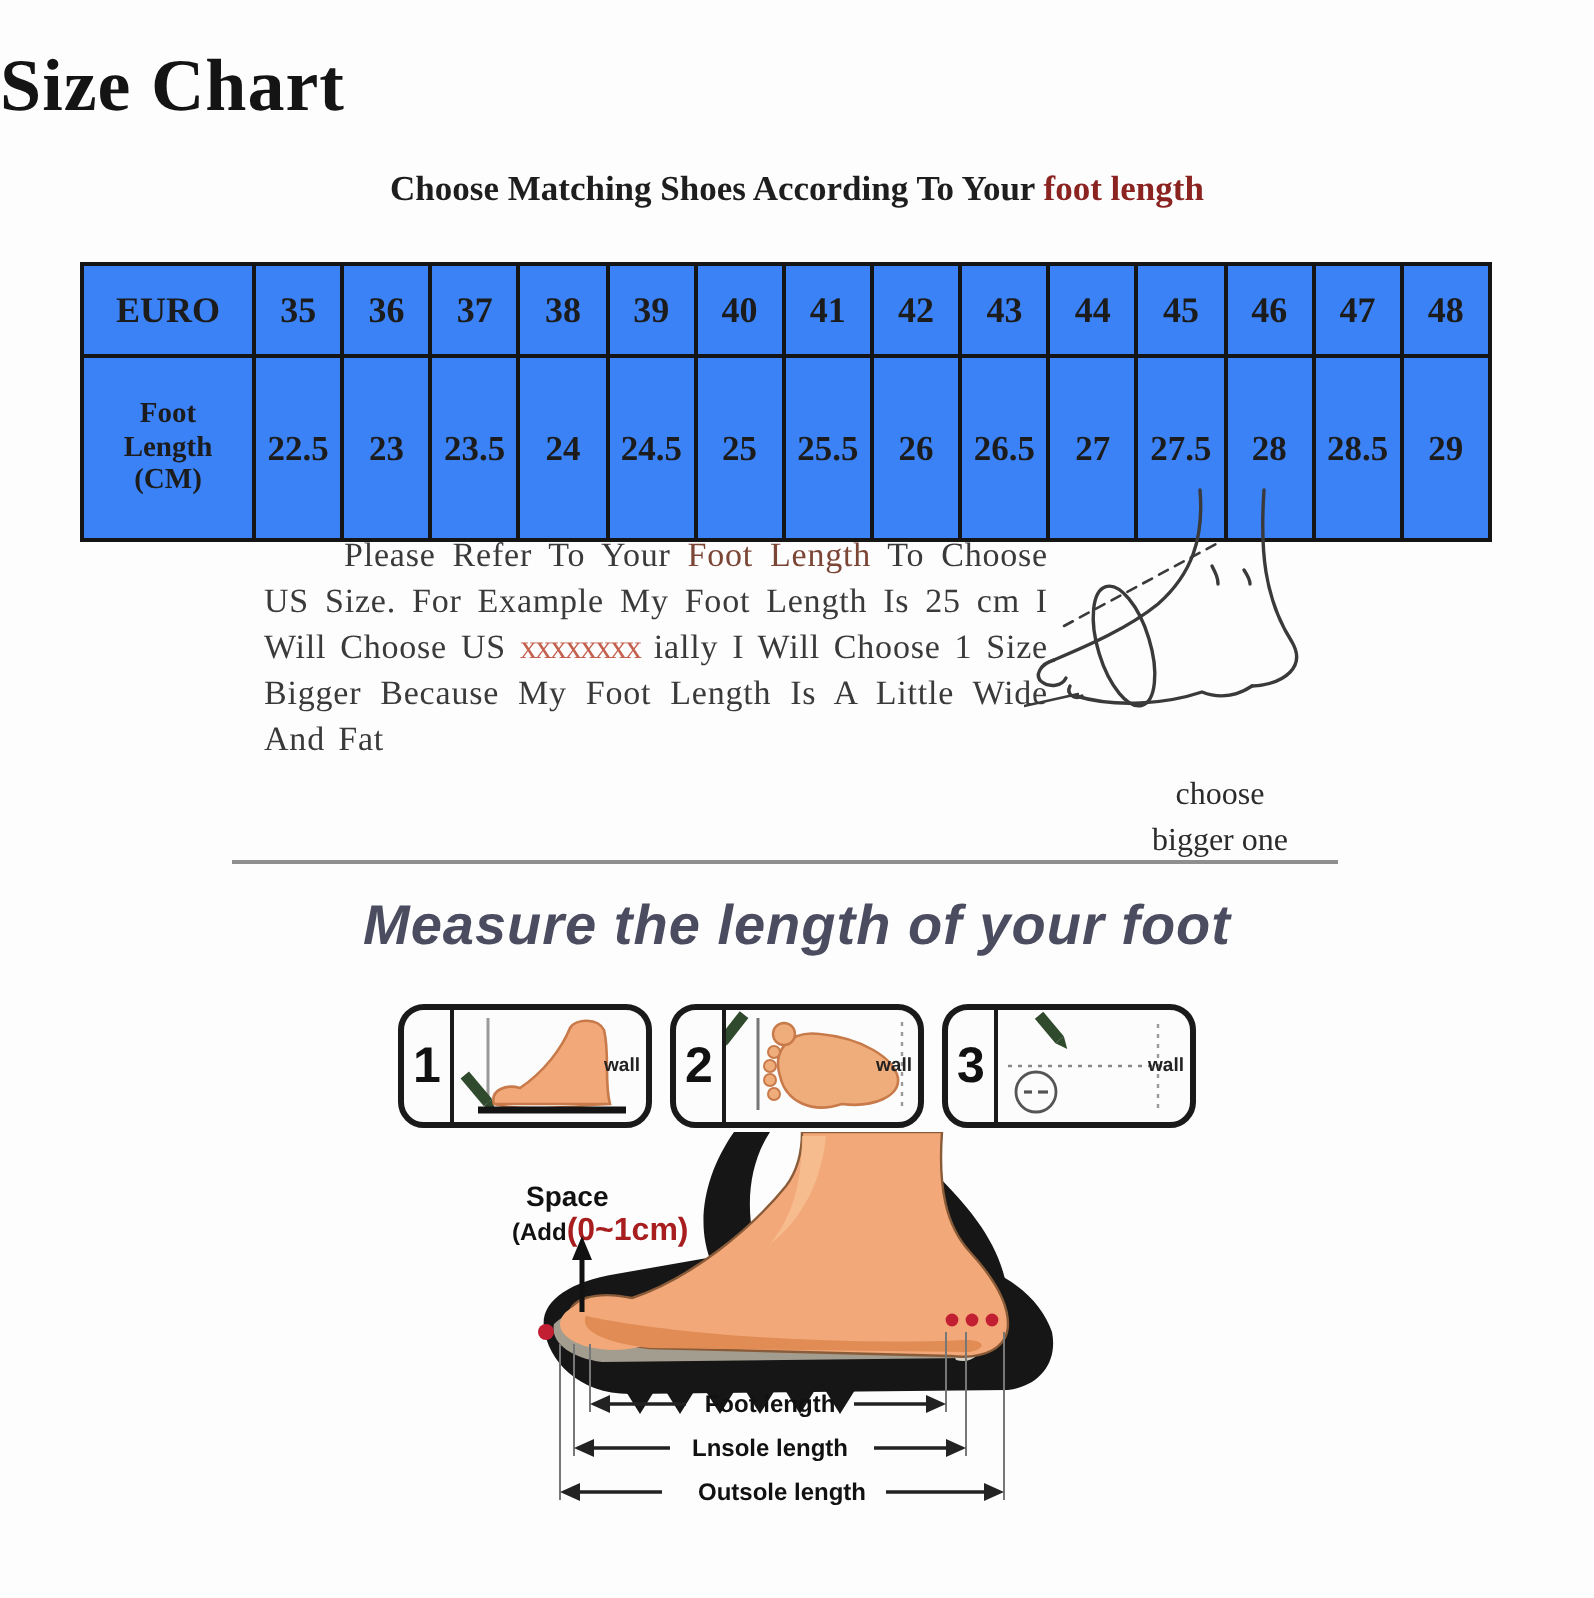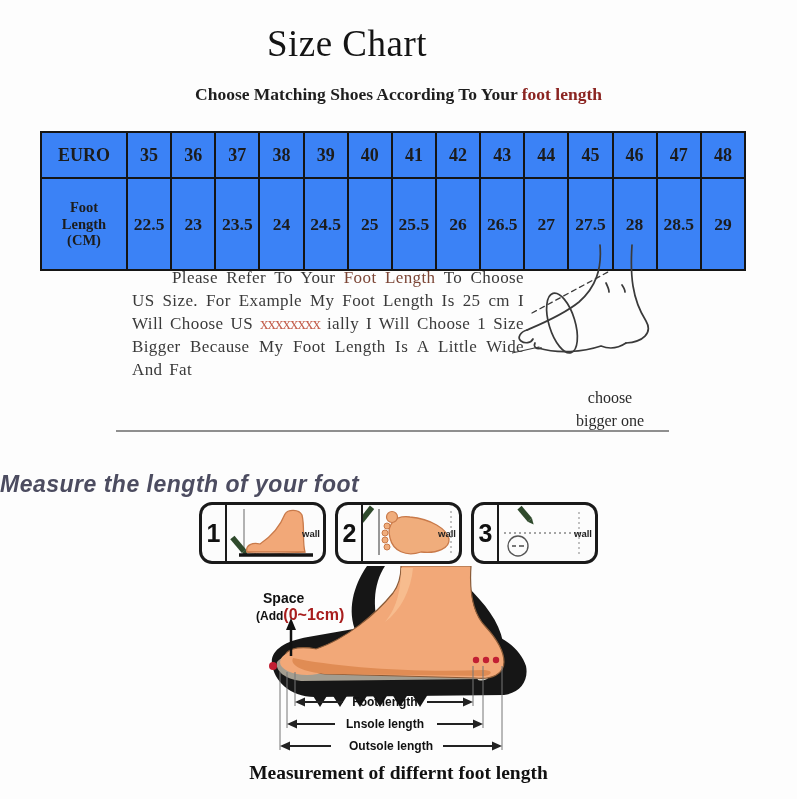--- a/index.html
+++ b/index.html
@@ -1,20 +1,20 @@
 <!DOCTYPE html>
 <html><head>
 <meta charset="utf-8">
 <style>
   html,body{margin:0;padding:0;background:#ffffff;}
   #page{position:relative;width:797px;height:799px;background:#fdfdfd;overflow:hidden;
         font-family:"Liberation Serif", serif;color:#1c1c1c;}
 
-  .title{position:absolute;top:22px;left:0;width:694px;text-align:center;
-         font-size:37px;font-weight:normal;letter-spacing:.5px;color:#141414;}
+  .title{position:absolute;top:22px;left:0;width:694px;
+         font-size:37px;font-weight:bold;letter-spacing:.5px;color:#141414;}
   .subtitle{position:absolute;top:84px;left:0;width:797px;text-align:center;
             font-size:17.5px;font-weight:bold;color:#1e1e1e;}
   .subtitle .accent{color:#8b2421;}
 
   table.size{position:absolute;left:40px;top:131px;width:706px;border-collapse:collapse;
              table-layout:fixed;}
   table.size th,table.size td{border:2px solid #151515;text-align:center;vertical-align:middle;
              font-weight:bold;font-family:"Liberation Serif",serif;background:#3b82f6;}
   table.size col.lbl{width:86px;}
   tr.r1 th{font-size:18px;} tr.r1 td{font-size:18px;height:42px;}
@@ -26,23 +26,23 @@
   .attention p{margin:14px;text-align:justify;text-indent:40px;font-size:17px;line-height:23px;color:#3a3a3a;
                letter-spacing:.4px;word-spacing:2px;}
   .attention .acc1{color:#7c4636;}
   .attention .xs{color:#c4604e;letter-spacing:-1px;}
 
   .sketch{position:absolute;left:512px;top:243px;}
   .sketch-caption{position:absolute;left:538px;top:386px;width:144px;text-align:center;
                   font-size:16px;color:#2b2b2b;line-height:1.45;}
   .rule{position:absolute;left:116px;top:430px;width:553px;height:2px;background:#8f8f8f;}
 
-  .measure-head{position:absolute;top:447px;left:0;width:797px;
+  .measure-head{position:absolute;top:447px;left:0;width:797px;text-align:center;
                 font-family:"Liberation Sans",sans-serif;font-style:italic;font-weight:bold;
-                font-size:23px;color:#4c4c60;letter-spacing:.5px;margin-top:24px;}
+                font-size:28px;color:#4c4c60;letter-spacing:.5px;}
 
   .steps{position:absolute;top:502px;left:0;width:797px;display:flex;justify-content:center;gap:9px;}
   .panel{width:127px;height:62px;border:3px solid #1a1a1a;border-radius:13px;background:#fcfcfc;
          display:flex;align-items:stretch;position:relative;box-sizing:border-box;}
   .panel .num{width:25px;border-right:2px solid #1a1a1a;display:flex;align-items:center;justify-content:center;
          font-family:"Liberation Sans",sans-serif;font-weight:bold;font-size:25px;color:#111;}
   .panel .ill{flex:1;position:relative;}
   .panel .wall{position:absolute;right:3px;top:50%;transform:translateY(-50%);
          font-family:"Liberation Sans",sans-serif;font-weight:bold;font-size:9.5px;color:#222;}
 
@@ -243,15 +243,14 @@
       <polygon points="72,158 82,153.5 82,162.5"></polygon>
         <polygon points="268,158 258,153.5 258,162.5"></polygon>
       <polygon points="65,180 75,175.5 75,184.5"></polygon>
         <polygon points="287,180 277,175.5 277,184.5"></polygon>
     </g>
     <text x="170" y="140" font-size="12" font-weight="bold" fill="#111" text-anchor="middle">Foot length</text>
     <text x="170" y="162" font-size="12" font-weight="bold" fill="#111" text-anchor="middle">Lnsole length</text>
     <text x="176" y="184" font-size="12" font-weight="bold" fill="#111" text-anchor="middle">Outsole length</text>
   </svg>
 
-  <div class="caption">Measurement of differnt foot length</div>
 
 </div>
 
 </body></html>

